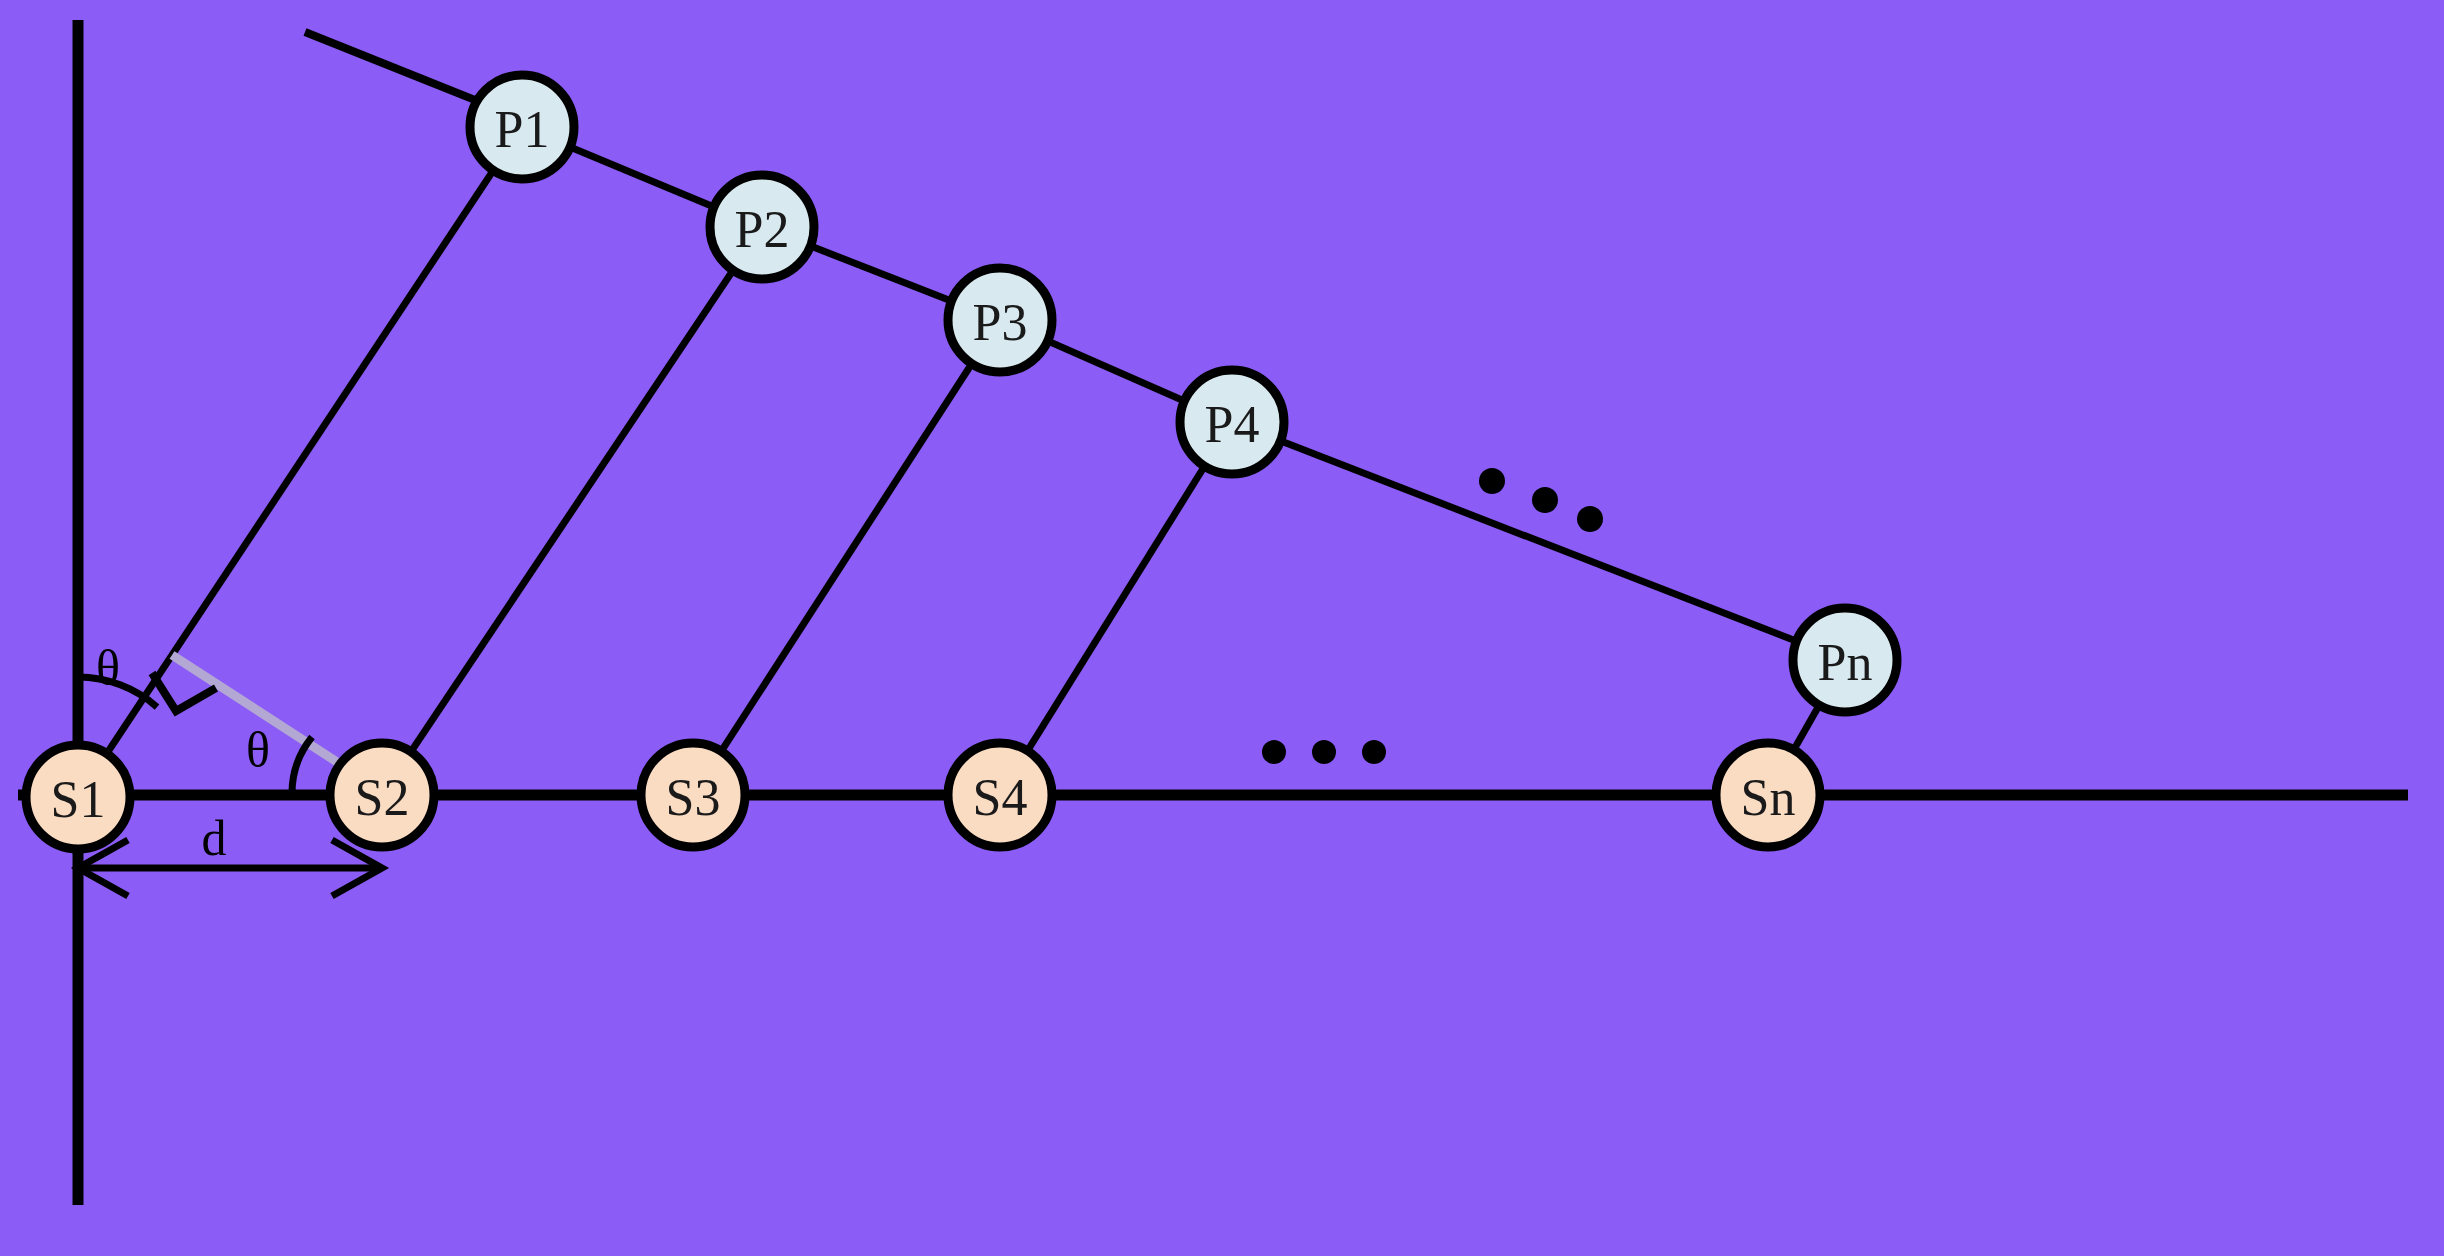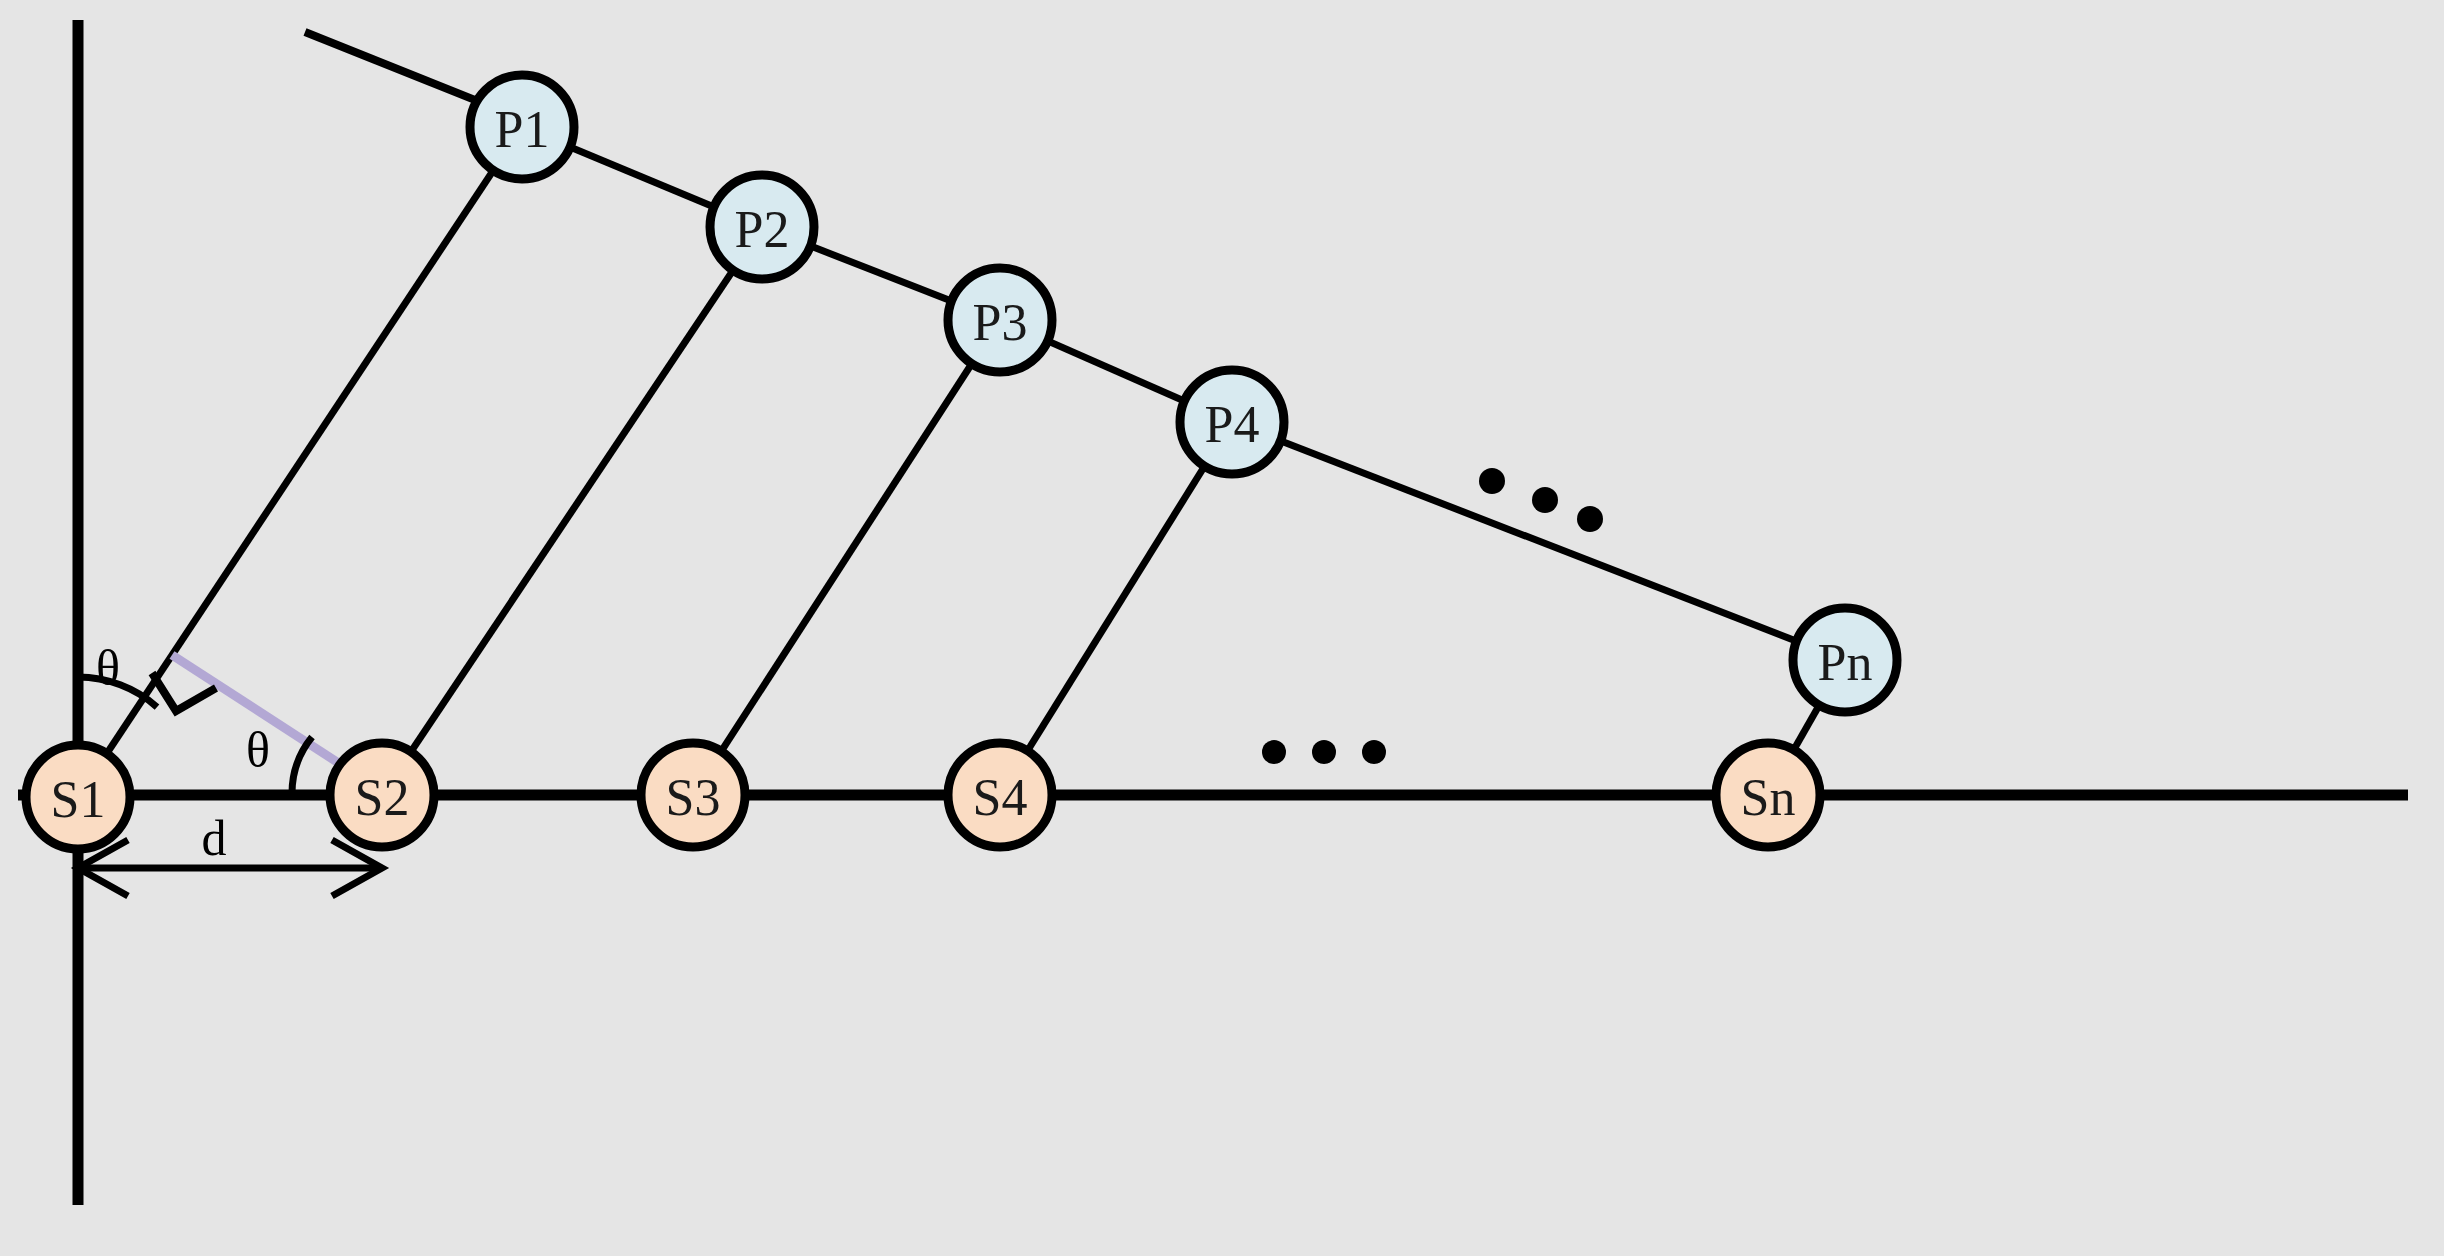--- a/index.html
+++ b/index.html
@@ -8,21 +8,21 @@
     padding: 0;
     background: #ffffff;
   }
   body {
     font-family: "Liberation Serif", "DejaVu Serif", serif;
   }
   #stage {
     position: relative;
     width: 2444px;
     height: 1256px;
-    background: #e5e5e5;
+    background: #8b5cf6;
     overflow: hidden;
   }
   #diagram-svg {
     position: absolute;
     left: 0;
     top: 0;
     width: 2444px;
     height: 1256px;
     display: block;
   }

